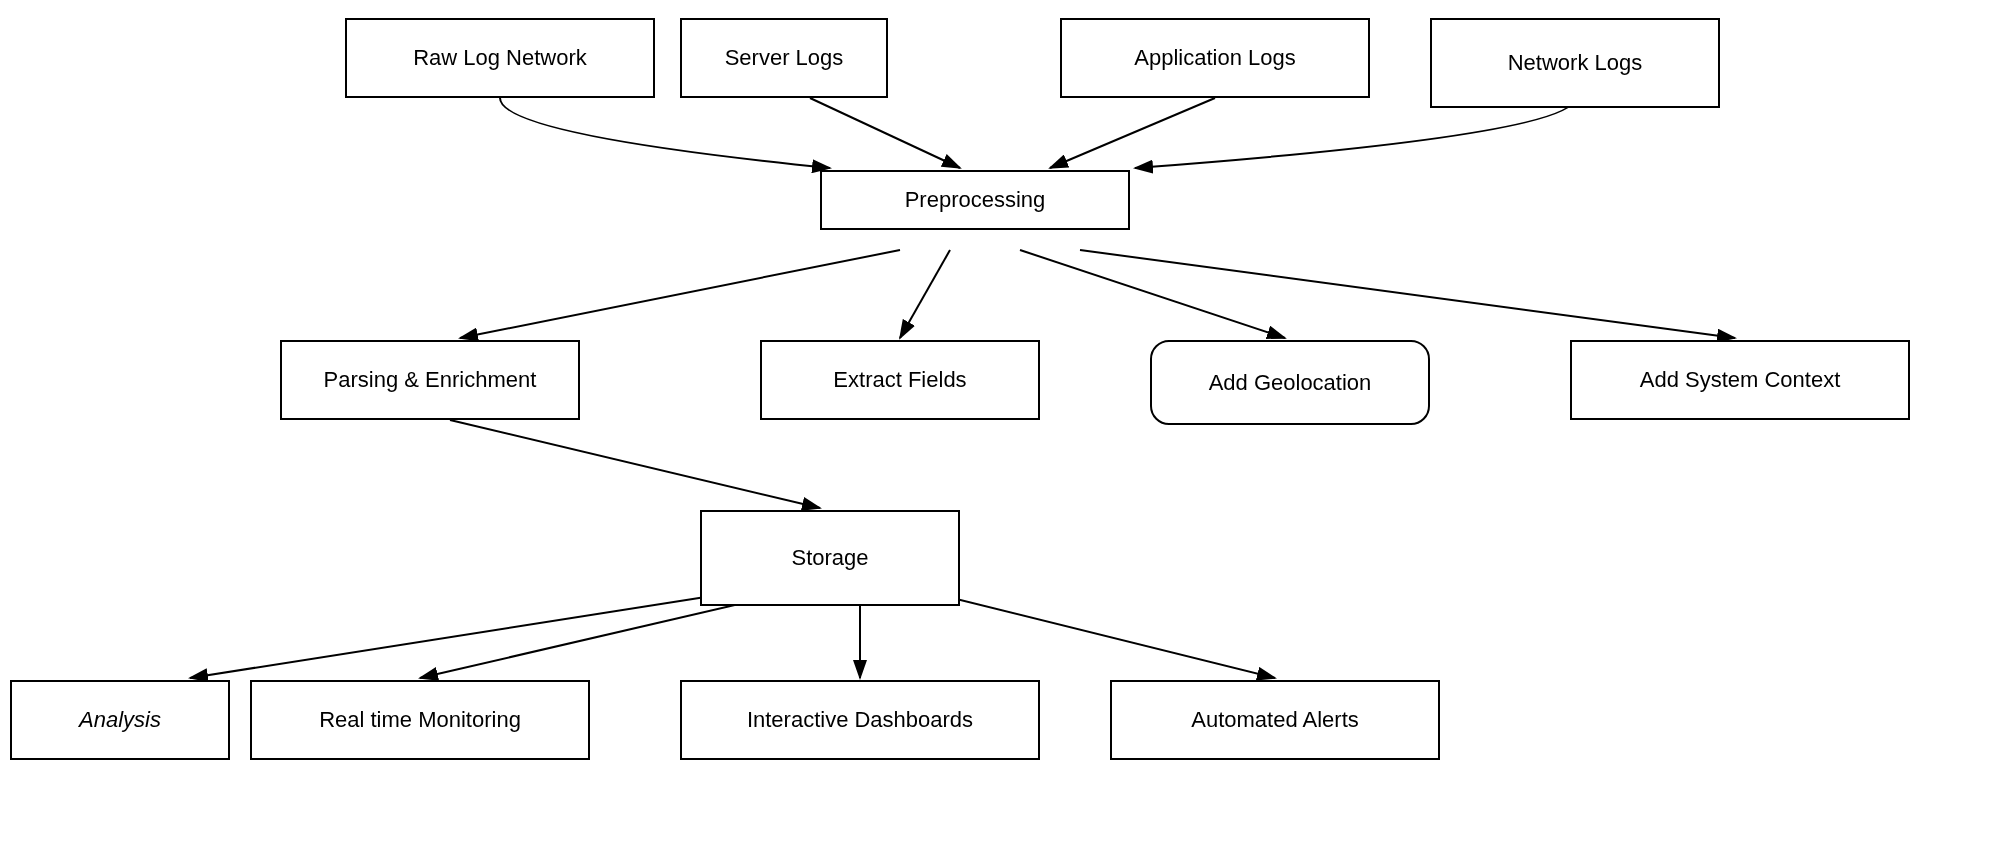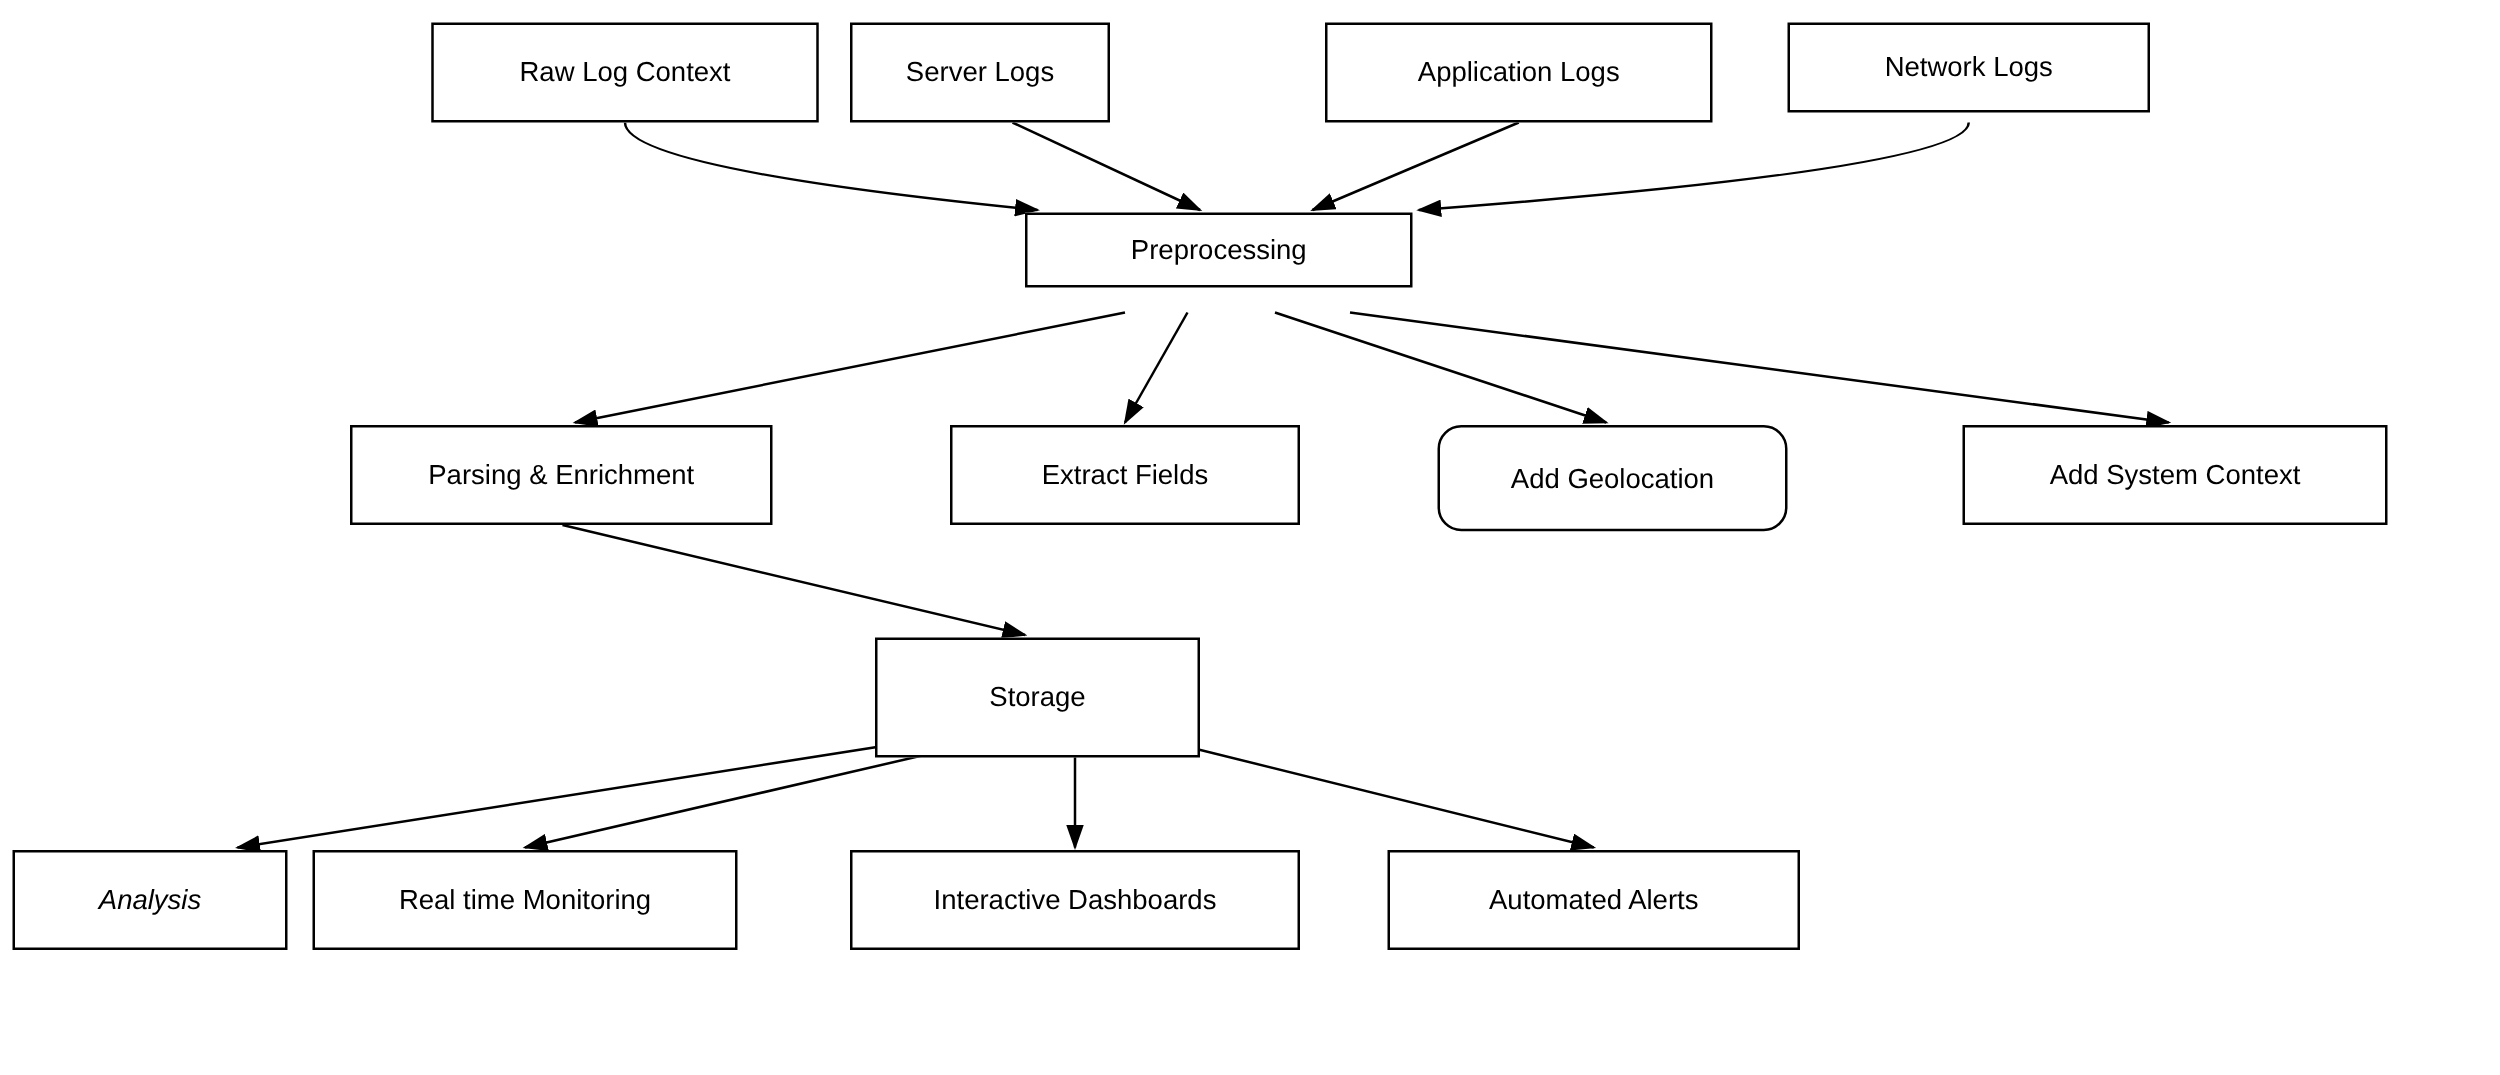--- a/index.html
+++ b/index.html
@@ -60,40 +60,40 @@
   <path d="M 750 590 L 190 678" stroke="#000" stroke-width="2" fill="none" marker-end="url(#arrowhead)"></path>
 
   <path d="M 800 590 L 420 678" stroke="#000" stroke-width="2" fill="none" marker-end="url(#arrowhead)"></path>
 
   <path d="M 860 590 L 860 678" stroke="#000" stroke-width="2" fill="none" marker-end="url(#arrowhead)"></path>
 
   <path d="M 920 590 L 1275 678" stroke="#000" stroke-width="2" fill="none" marker-end="url(#arrowhead)"></path>
 </svg>
 
 <div class="node-box" style="left:345px;top:18px;width:310px;height:80px;">
-  <span>Raw Log Context</span>
+  <span>Raw Log Network</span>
 </div>
 
 <div class="node-box" style="left:680px;top:18px;width:208px;height:80px;">
   <span>Server Logs</span>
 </div>
 
 <div class="node-box" style="left:1060px;top:18px;width:310px;height:80px;">
   <span>Application Logs</span>
 </div>
 
-<div class="node-box" style="left:1430px;top:18px;width:290px;height:72px;">
+<div class="node-box" style="left:1430px;top:18px;width:290px;height:90px;">
   <span>Network Logs</span>
 </div>
 
 <div class="node-box" style="left:820px;top:170px;width:310px;height:60px;">
   <span>Preprocessing</span>
 </div>
 
-<div class="node-box" style="left:280px;top:340px;width:338px;height:80px;">
+<div class="node-box" style="left:280px;top:340px;width:300px;height:80px;">
   <span>Parsing &amp; Enrichment</span>
 </div>
 
 <div class="node-box" style="left:760px;top:340px;width:280px;height:80px;">
   <span>Extract Fields</span>
 </div>
 
 <div class="node-box" style="left:1150px;top:340px;width:280px;height:85px;border-radius:19px;">
   <span>Add Geolocation</span>
 </div>

